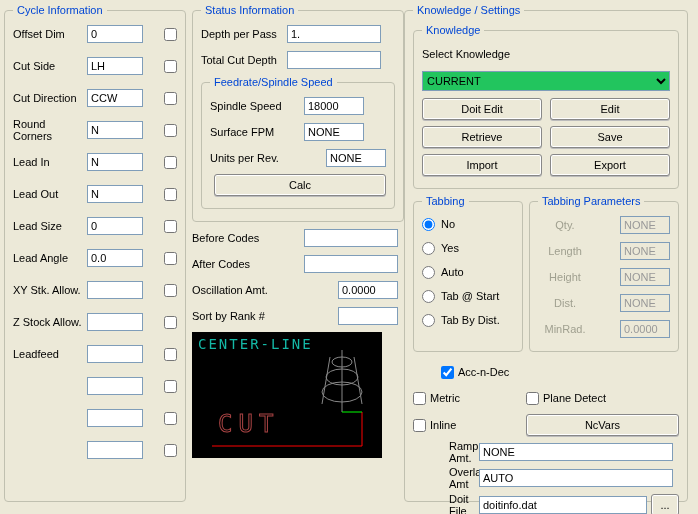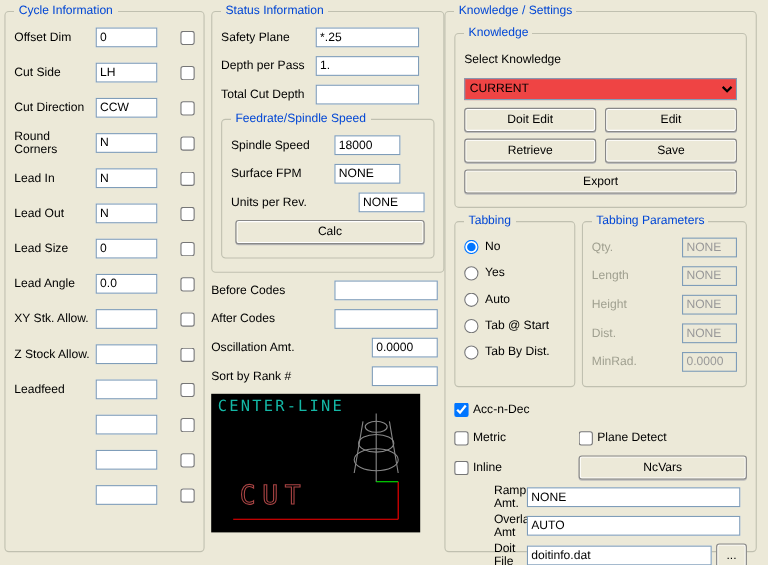--- a/index.html
+++ b/index.html
@@ -55,21 +55,21 @@
   input[type=checkbox] {
     width: 13px; height: 13px;
     margin: 0;
   }
   .cb-right { margin-left: 8px; }
   select {
     font-family: Tahoma, sans-serif;
     font-size: 11px;
     border: 1px solid #7F9DB9;
     height: 20px;
-    background: #ef4444;
+    background: #22c55e;
     width: 100%;
   }
   button {
     font-family: Tahoma, sans-serif;
     font-size: 11px;
     background: #ECE9D8;
     border: 1px solid #888;
     border-radius: 3px;
     height: 22px;
     cursor: pointer;
@@ -103,21 +103,21 @@
   .calc-btn { width: 172px; margin-left: 4px; }
   .dis-lbl { color: #A0A090; }
   .c1lbl { width: 74px; }
   .c1in { width: 56px; }
   .c2lbl { width: 86px; }
   .c2in { width: 94px; }
   .frlbl { width: 94px; }
   .frin { width: 60px; }
   .klbl { width: 66px; padding-left: 36px; }
   .ksel { width: 194px; }
-  .tplbl { width: 54px; }
+  .tplbl { width: 54px; text-align: center; }
   .tpin { width: 50px; }
   .fill { flex: 1; }
 </style>
 </head>
 <body>
 
 <div class="cols">
 
   <div class="col1">
     <fieldset style="height:498px;">
@@ -207,24 +207,20 @@
             <span class="fill"></span>
             <input type="checkbox" class="cb-right" style="">
           </div>
         </div>
     </fieldset>
   </div>
 
   <div class="col2">
     <fieldset>
       <legend>Status Information</legend>
-      <div class="row">
-        <span class="lbl c2lbl">Safety Plane</span>
-        <input type="text" class="c2in" value="*.25" style="">
-      </div>
       <div class="row">
         <span class="lbl c2lbl">Depth per Pass</span>
         <input type="text" class="c2in" value="1." style="">
       </div>
       <div class="row">
         <span class="lbl c2lbl">Total Cut Depth</span>
         <input type="text" class="c2in" value="" style="">
       </div>
 
       <fieldset style="margin-top:2px;">
@@ -302,20 +298,21 @@
         </div>
         <div class="btn-row">
           <button>Doit Edit</button>
           <button>Edit</button>
         </div>
         <div class="btn-row">
           <button>Retrieve</button>
           <button>Save</button>
         </div>
         <div class="btn-row">
+          <button>Import</button>
           <button>Export</button>
         </div>
       </fieldset>
 
       <div style="display:flex; gap:6px;">
         <fieldset style="flex:0 0 110px;">
           <legend>Tabbing</legend>
           <label class="radio-row">
               <input type="radio" name="tab" checked="" style="">
               <span>No</span>
@@ -361,21 +358,21 @@
               <input type="text" class="tpin dis" disabled="" value="NONE" style="">
             </div>
           <div class="row">
               <span class="lbl tplbl dis-lbl">MinRad.</span>
               <span class="fill"></span>
               <input type="text" class="tpin dis" disabled="" value="0.0000" style="">
             </div>
         </fieldset>
       </div>
 
-      <div class="row" style="margin-top:4px;">
+      <div class="row" style="margin-top:4px;margin-left:28px;">
         <input type="checkbox" checked="" style="">
         <span style="margin-left:4px;">Acc-n-Dec</span>
       </div>
       <div class="row">
         <input type="checkbox" style="">
         <span style="margin-left:4px;width:96px;">Metric</span>
         <input type="checkbox" style="">
         <span style="margin-left:4px;">Plane Detect</span>
       </div>
       <div class="row tall">

